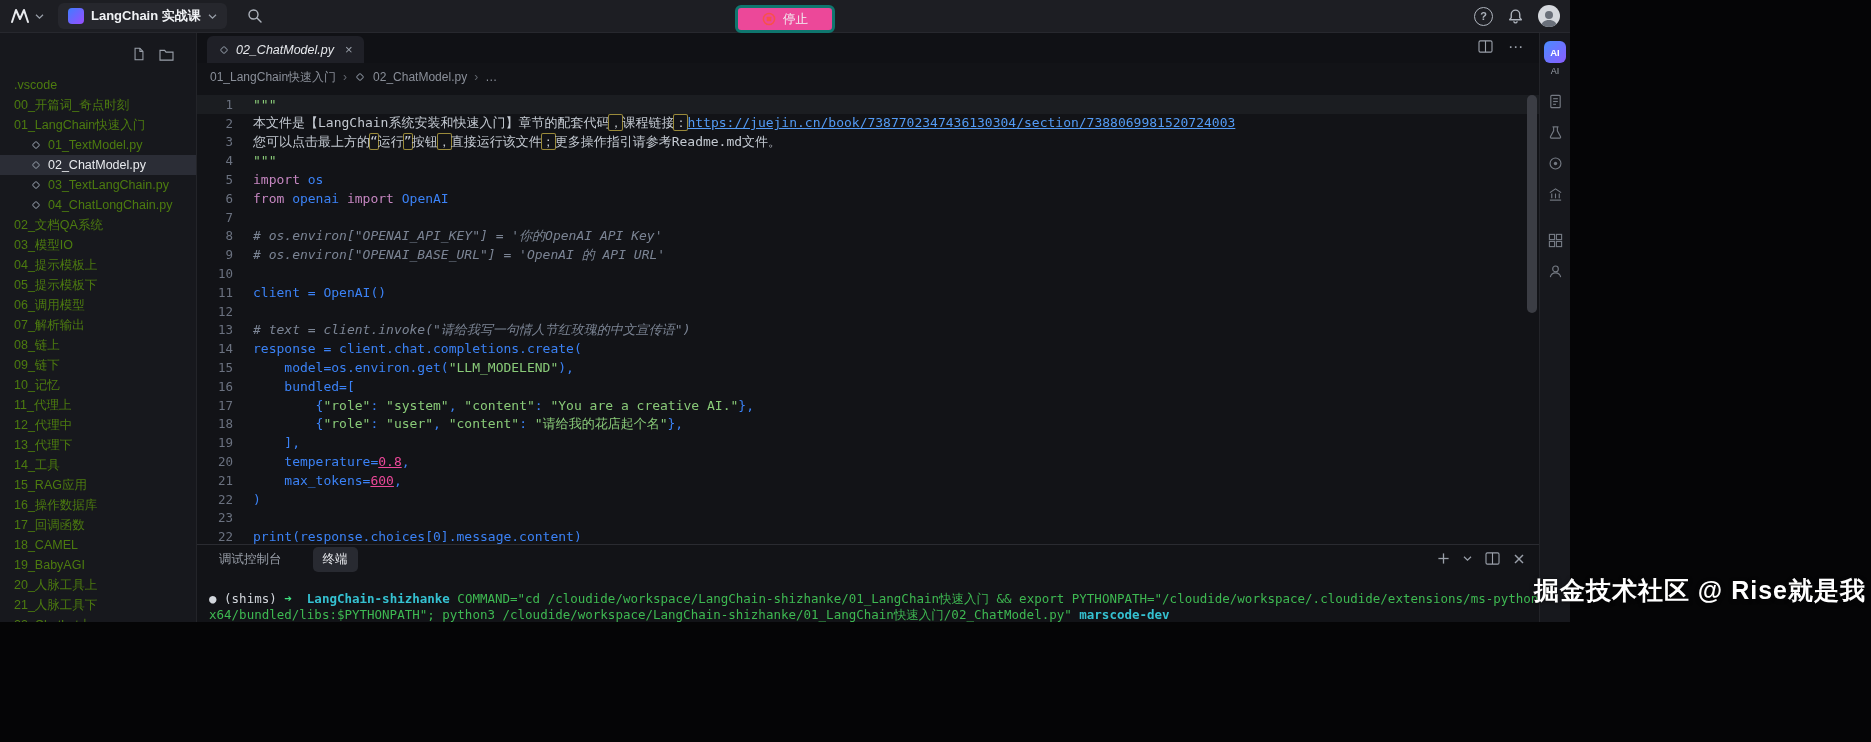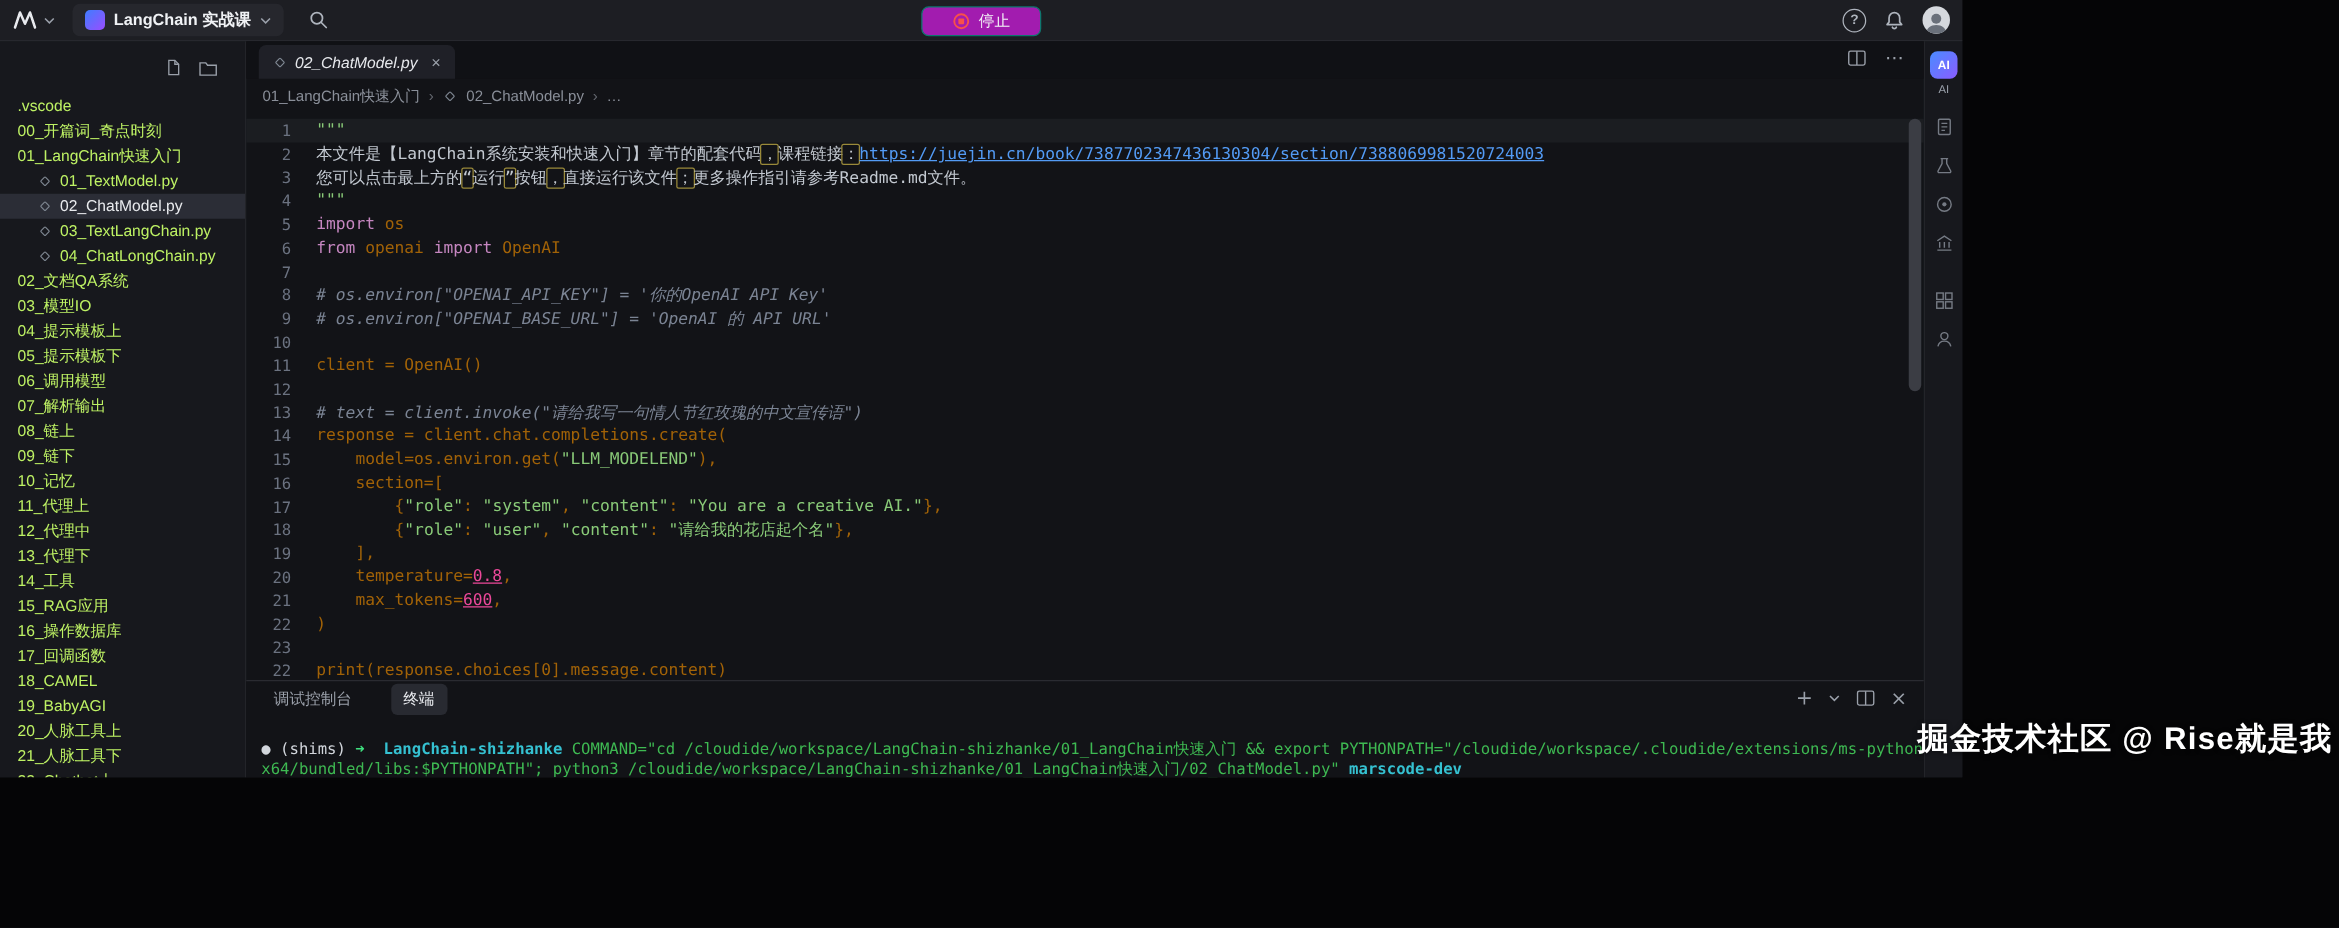--- a/index.html
+++ b/index.html
@@ -16,37 +16,37 @@
   .topbar{flex:0 0 32px;height:32px;background:#1d1e23;border-bottom:1px solid #27282e;
           display:flex;align-items:center;padding:0 10px;position:relative;}
   .logo-wrap{display:flex;align-items:center;gap:5px;cursor:pointer;}
   .badge{display:flex;align-items:center;gap:7px;background:#26272d;border-radius:6px;
          padding:4px 10px;margin-left:14px;cursor:pointer;}
   .badge-icon{width:16px;height:16px;border-radius:4px;flex:0 0 16px;
               background:linear-gradient(135deg,#3f7dff,#9a4dff);display:flex;align-items:center;justify-content:center;color:#fff;font-size:9px;font-weight:bold;}
   .badge-label{font-size:13px;font-weight:bold;color:#f0f2f5;white-space:nowrap;}
   .search-btn{margin-left:20px;display:flex;align-items:center;cursor:pointer;}
   .stop-btn{position:absolute;left:50%;transform:translateX(-50%);top:5px;height:22px;
-            display:flex;align-items:center;gap:7px;background:#a21caf;border:1px solid #0f766e;
+            display:flex;align-items:center;gap:7px;background:#ec4899;border:3px solid #0f766e;
             border-radius:6px;padding:0 24px;cursor:pointer;}
   .stop-label{font-size:12.5px;color:#f2f3f5;}
   .topbar-right{position:absolute;right:10px;top:0;height:32px;display:flex;align-items:center;gap:14px;}
   .help-icon{width:17px;height:17px;border:1.5px solid #aeb4bd;border-radius:50%;color:#aeb4bd;
              font-size:11px;font-weight:bold;display:flex;align-items:center;justify-content:center;cursor:pointer;}
   .avatar{width:22px;height:22px;border-radius:50%;background:#d5d8dd;display:flex;align-items:flex-end;justify-content:center;overflow:hidden;cursor:pointer;}
 
   
   .main{flex:1;display:flex;min-height:0;}
 
   
   .sidebar{flex:0 0 196px;width:196px;background:#17181d;display:flex;flex-direction:column;min-height:0;}
   .sidebar-actions{flex:0 0 26px;display:flex;justify-content:flex-end;align-items:center;gap:13px;padding:8px 22px 0 0;}
   .file-list{flex:1;overflow:hidden;padding-top:8px;}
   .file-item{height:20px;display:flex;align-items:center;gap:6px;padding-left:14px;
-             font-size:12.5px;color:#bef264;cursor:pointer;white-space:nowrap;overflow:hidden;}
+             font-size:12.5px;color:#4d7c0f;cursor:pointer;white-space:nowrap;overflow:hidden;}
   .file-item.ind{padding-left:30px;}
   .file-item.selected{background:#2b2d36;color:#e9ebee;}
   .fi-icon{display:inline-flex;width:12px;height:12px;flex:0 0 12px;}
 
   
   .editor-col{flex:1;display:flex;flex-direction:column;background:#121317;border-left:1px solid #232429;min-width:0;}
   .tabbar{flex:0 0 30px;display:flex;align-items:flex-end;position:relative;padding-left:10px;background:#101115;}
   .tab{height:27px;display:flex;align-items:center;gap:6px;background:#1f2027;
        border-radius:6px 6px 0 0;padding:0 11px;font-size:12.5px;color:#e6e8ec;font-style:italic;cursor:pointer;}
   .tab-close{color:#9aa0aa;font-style:normal;margin-left:5px;font-size:13px;cursor:pointer;}
@@ -57,21 +57,21 @@
   .breadcrumbs{flex:0 0 28px;display:flex;align-items:center;gap:7px;padding-left:13px;
                font-size:12px;color:#8a8f99;}
   .bc-item{cursor:pointer;}
   .bc-sep{color:#62666e;}
 
   .code-area{position:relative;flex:1;overflow:hidden;padding-top:4px;min-height:0;}
   .code-line{display:flex;height:18.8px;align-items:center;font-family:"DejaVu Sans Mono","Liberation Mono",monospace;font-size:13px;}
   .code-line.current{background:rgba(125,133,144,0.09);}
   .ln{flex:0 0 36px;width:36px;text-align:right;color:#6b7280;font-size:12.5px;}
   .code-text{white-space:pre;padding-left:20px;}
-  .tk-pl{color:#a16207;}
+  .tk-pl{color:#3b82f6;}
   .tk-kw{color:#c586c0;}
   .tk-str{color:#89ca78;}
   .tk-doc{color:#c3c9d1;}
   .tk-com{color:#7b8494;font-style:italic;}
   .tk-num{color:#ec4899;text-decoration:underline;}
   .tk-link{color:#539bf5;text-decoration:underline;}
   .tk-box{color:#c3c9d1;box-shadow:0 0 0 1px #9a8a3a;border-radius:1px;}
   .scrollbar{position:absolute;right:2px;top:4px;width:10px;height:430px;}
   .scroll-thumb{width:10px;height:218px;background:#3b3d44;border-radius:5px;cursor:pointer;}
 
@@ -383,21 +383,21 @@
               <div class="code-line">
                 <span class="ln">14</span>
                 <span class="code-text"><span class="tk-pl">response = client.chat.completions.create(</span></span>
               </div>
               <div class="code-line">
                 <span class="ln">15</span>
                 <span class="code-text"><span class="tk-pl">    model=os.environ.get(</span><span class="tk-str">"LLM_MODELEND"</span><span class="tk-pl">),</span></span>
               </div>
               <div class="code-line">
                 <span class="ln">16</span>
-                <span class="code-text"><span class="tk-pl">    section=[</span></span>
+                <span class="code-text"><span class="tk-pl">    bundled=[</span></span>
               </div>
               <div class="code-line">
                 <span class="ln">17</span>
                 <span class="code-text"><span class="tk-pl">        {</span><span class="tk-str">"role"</span><span class="tk-pl">: </span><span class="tk-str">"system"</span><span class="tk-pl">, </span><span class="tk-str">"content"</span><span class="tk-pl">: </span><span class="tk-str">"You are a creative AI."</span><span class="tk-pl">},</span></span>
               </div>
               <div class="code-line">
                 <span class="ln">18</span>
                 <span class="code-text"><span class="tk-pl">        {</span><span class="tk-str">"role"</span><span class="tk-pl">: </span><span class="tk-str">"user"</span><span class="tk-pl">, </span><span class="tk-str">"content"</span><span class="tk-pl">: </span><span class="tk-str">"请给我的花店起个名"</span><span class="tk-pl">},</span></span>
               </div>
               <div class="code-line">

